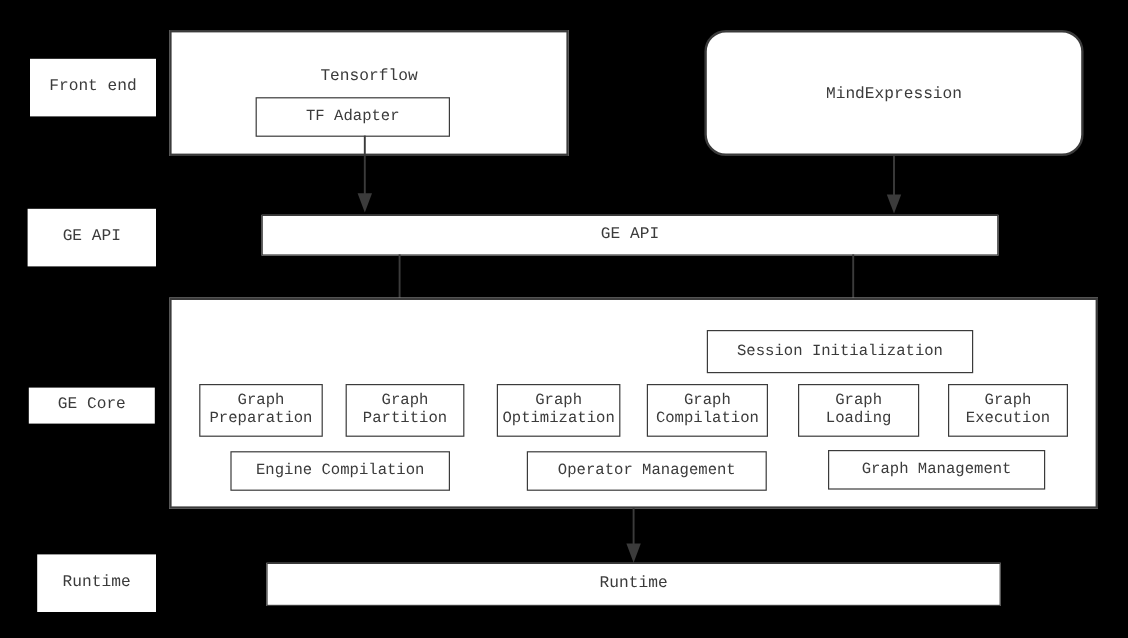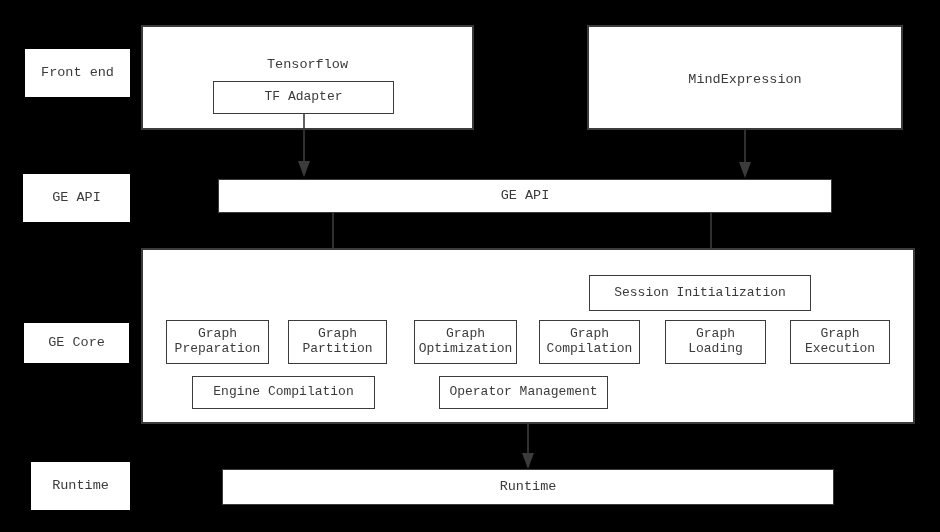--- a/index.html
+++ b/index.html
@@ -70,31 +70,31 @@
 </style>
 </head>
 <body>
 
 <div id="canvas">
 
   <div class="box rail-label" style="left:25px; top:49px; width:105px; height:48px;">Front end</div>
 
   <div class="box rail-label" style="left:23px; top:174px; width:107px; height:48px;">GE API</div>
 
-  <div class="box rail-label" style="left:24px; top:323px; width:105px; height:40px;">GE Core</div>
+  <div class="box rail-label" style="left:24px; top:323px; width:105px; height:30px;">GE Core</div>
 
   <div class="box rail-label" style="left:31px; top:462px; width:99px; height:48px;">Runtime</div>
 
   <div class="box panel" style="left:141px; top:25px; width:333px; height:105px;">
     <span class="panel-title" style="top:30px;">Tensorflow</span>
   </div>
 
-  <div class="box node" style="left:213px; top:81px; width:181px; height:33px;">TF Adapter</div>
+  <div class="box node" style="left:213px; top:81px; width:162px; height:33px;">TF Adapter</div>
 
-  <div class="box panel" style="left:587px; top:25px; width:316px; height:105px;">
+  <div class="box panel" style="left:587px; top:25px; width:316px; height:105px;border-radius:18px;">
     <span class="panel-title" style="top:45px;">MindExpression</span>
   </div>
 
   <svg class="conn" style="left:296px; top:113px; width:20px; height:66px;">
     <line x1="8" y1="0" x2="8" y2="50"></line>
     <polygon points="2,48 14,48 8,64"></polygon>
   </svg>
 
   <svg class="conn" style="left:737px; top:130px; width:20px; height:50px;">
     <line x1="8" y1="0" x2="8" y2="34"></line>
@@ -131,22 +131,23 @@
 Compilation</div>
 
   <div class="box node" style="left:665px; top:320px; width:101px; height:44px;">Graph
 Loading</div>
 
   <div class="box node" style="left:790px; top:320px; width:100px; height:44px;">Graph
 Execution</div>
 
   <div class="box node" style="left:192px; top:376px; width:183px; height:33px;">Engine Compilation</div>
 
-  <div class="box node" style="left:439px; top:376px; width:169px; height:33px;">Operator Management</div>
+  <div class="box node" style="left:439px; top:376px; width:200px; height:33px;">Operator Management</div>
 
+  <div class="box node" style="left:690px; top:375px; width:181px; height:33px;">Graph Management</div>
 
   <svg class="conn" style="left:520px; top:423px; width:20px; height:48px;">
     <line x1="8" y1="0" x2="8" y2="32"></line>
     <polygon points="2,30 14,30 8,46"></polygon>
   </svg>
 
   <div class="box bar" style="left:222px; top:469px; width:612px; height:36px;">Runtime</div>
 
 </div>
 

